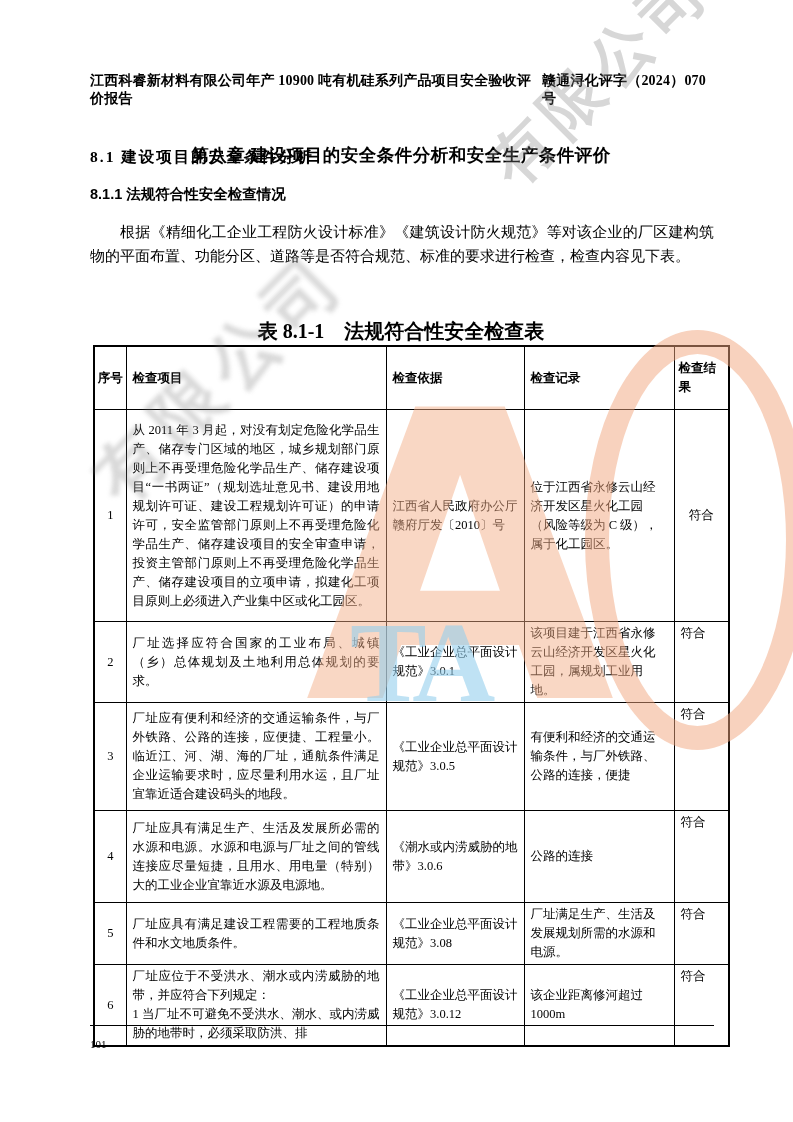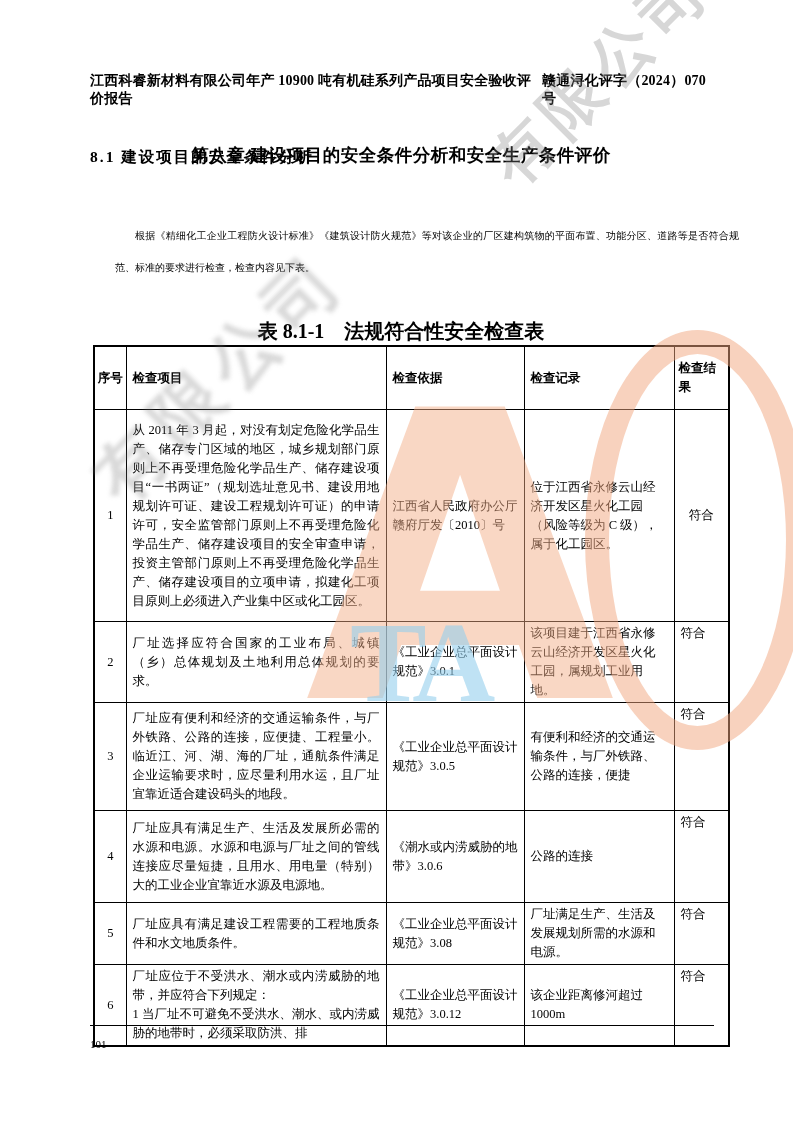--- a/index.html
+++ b/index.html
@@ -30,23 +30,22 @@
     font-size:15.5px; font-weight:bold; letter-spacing:2px;
   }
   .subsection-title {
     position:absolute; left:90px; top:185px; width:622px;
     font-size:14.5px; font-weight:bold;
     font-family:"Liberation Sans", sans-serif;
   }
   
   .body-paragraph {
     position:absolute; left:90px; top:220px; width:624px;
-    font-size:10px; line-height:32px; text-align:justify;
+    font-size:15px; line-height:24px; text-align:justify;
     text-indent:2em;
-    margin-left:25px;
   }
   
   .table-caption {
     position:absolute; left:90px; top:318px; width:622px;
     text-align:center; font-size:20px; font-weight:bold;
   }
   table.check-table {
     position:absolute; left:93px; top:345px;
     width:635px; border-collapse:collapse; table-layout:fixed;
     border:2px solid #000;
@@ -118,20 +117,21 @@
 
 <div class="page">
 
   <div class="doc-header">
     <span>江西科睿新材料有限公司年产 10900 吨有机硅系列产品项目安全验收评价报告</span>
     <span>赣通浔化评字（2024）070 号</span>
   </div>
 
   <div class="chapter-title">第八章 建设项目的安全条件分析和安全生产条件评价</div>
   <div class="section-title">8.1 建设项目的安全条件分析</div>
+  <div class="subsection-title">8.1.1 法规符合性安全检查情况</div>
 
   <div class="body-paragraph">根据《精细化工企业工程防火设计标准》《建筑设计防火规范》等对该企业的厂区建构筑物的平面布置、功能分区、道路等是否符合规范、标准的要求进行检查，检查内容见下表。</div>
 
   <div class="table-caption">表 8.1-1　法规符合性安全检查表</div>
   <table class="check-table">
     <colgroup>
       <col style="width:32px">
       <col style="width:260px">
       <col style="width:138px">
       <col style="width:150px">

